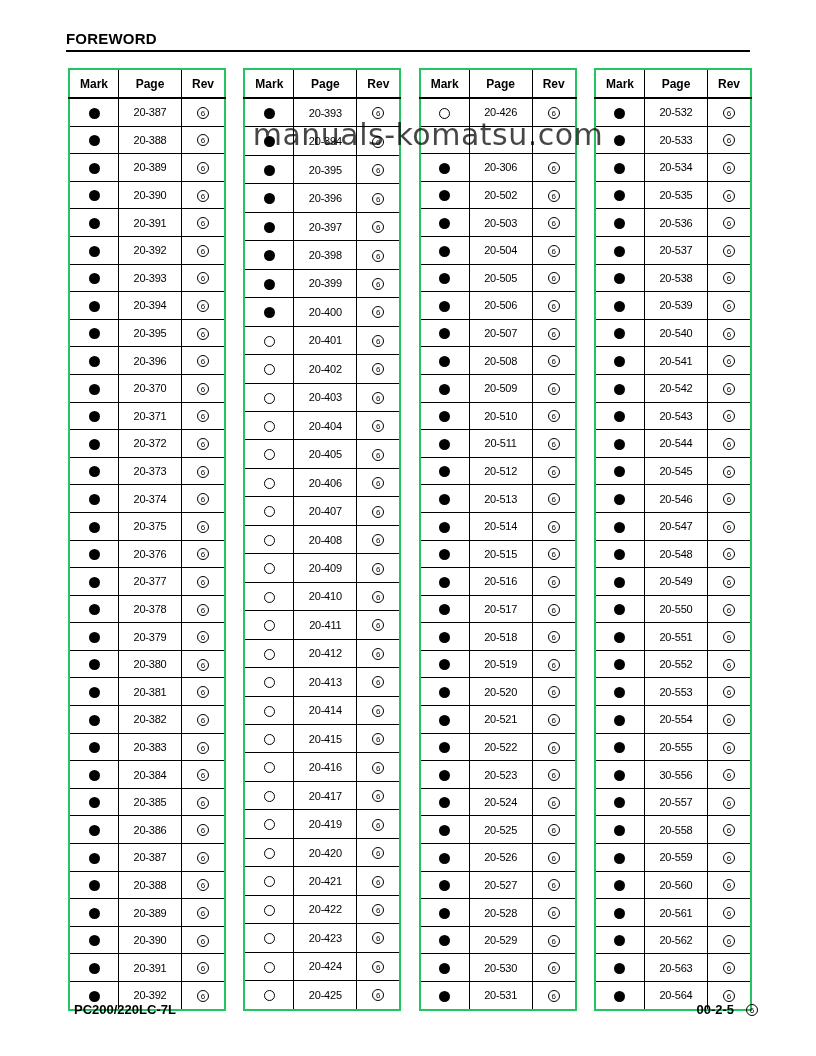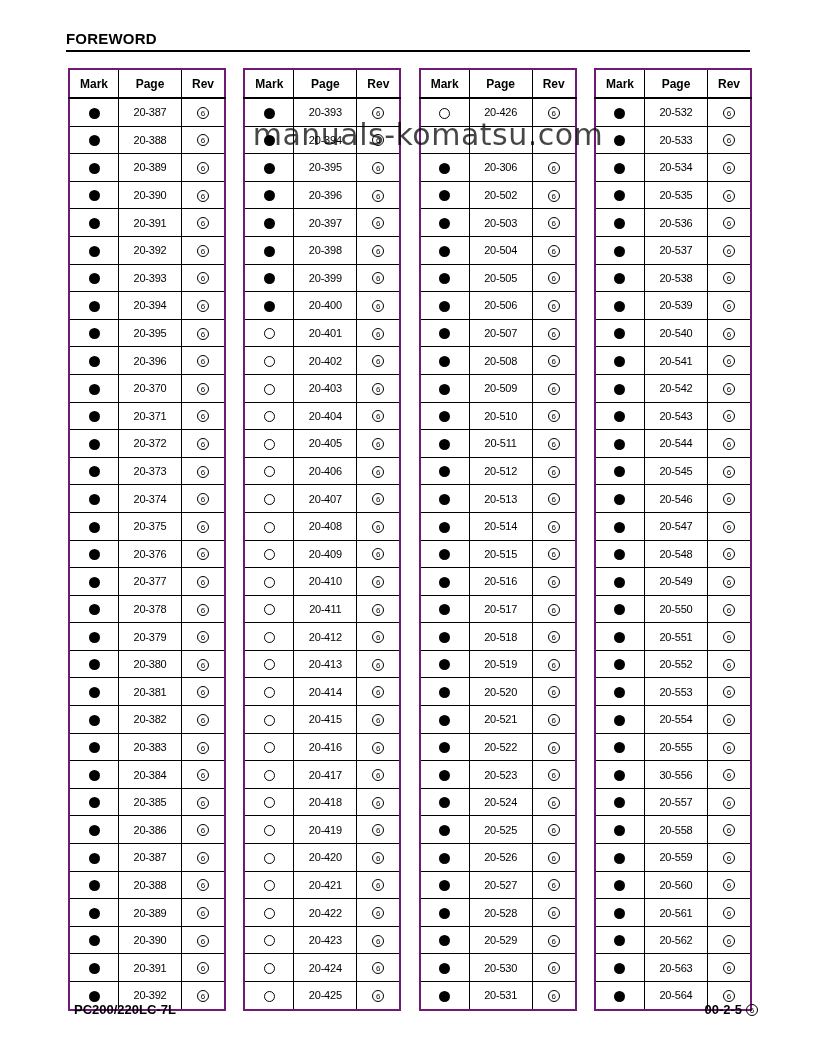--- a/index.html
+++ b/index.html
@@ -47,21 +47,21 @@
     position: absolute;
     left: 68px;
     top: 68px;
     width: 684px;
     display: flex;
     justify-content: space-between;
   }
 
   .rev-table {
     border-collapse: collapse;
-    border: 2px solid #701a75;
+    border: 2px solid #22c55e;
     table-layout: fixed;
   }
   .rev-table th,
   .rev-table td {
     border: 1px solid #000;
     text-align: center;
     vertical-align: middle;
     height: 26.6px;
     padding: 0;
     font-size: 11px;
@@ -137,21 +137,21 @@
     top: 1002px;
     width: 684px;
     display: flex;
     justify-content: space-between;
     font-size: 13px;
     font-weight: bold;
   }
   .footer-right {
     display: flex;
     align-items: center;
-    gap: 4px;
+    gap: 12px;
   }
   .footer-rev {
     display: inline-block;
     width: 12px;
     height: 12px;
     line-height: 11px;
     border: 1px solid #000;
     border-radius: 50%;
     font-size: 8px;
     font-weight: normal;
@@ -475,25 +475,20 @@
             <td class="col-page cell-page">20-416</td>
             <td class="col-rev"><span class="rev-circle">6</span></td>
           </tr>
           <tr>
             <td class="col-mark"><span class="mark-hollow"></span></td>
             <td class="col-page cell-page">20-417</td>
             <td class="col-rev"><span class="rev-circle">6</span></td>
           </tr>
           <tr>
             <td class="col-mark"><span class="mark-hollow"></span></td>
-            <td class="col-page cell-page">20-418</td>
-            <td class="col-rev"><span class="rev-circle">6</span></td>
-          </tr>
-          <tr>
-            <td class="col-mark"><span class="mark-hollow"></span></td>
             <td class="col-page cell-page">20-419</td>
             <td class="col-rev"><span class="rev-circle">6</span></td>
           </tr>
           <tr>
             <td class="col-mark"><span class="mark-hollow"></span></td>
             <td class="col-page cell-page">20-420</td>
             <td class="col-rev"><span class="rev-circle">6</span></td>
           </tr>
           <tr>
             <td class="col-mark"><span class="mark-hollow"></span></td>

